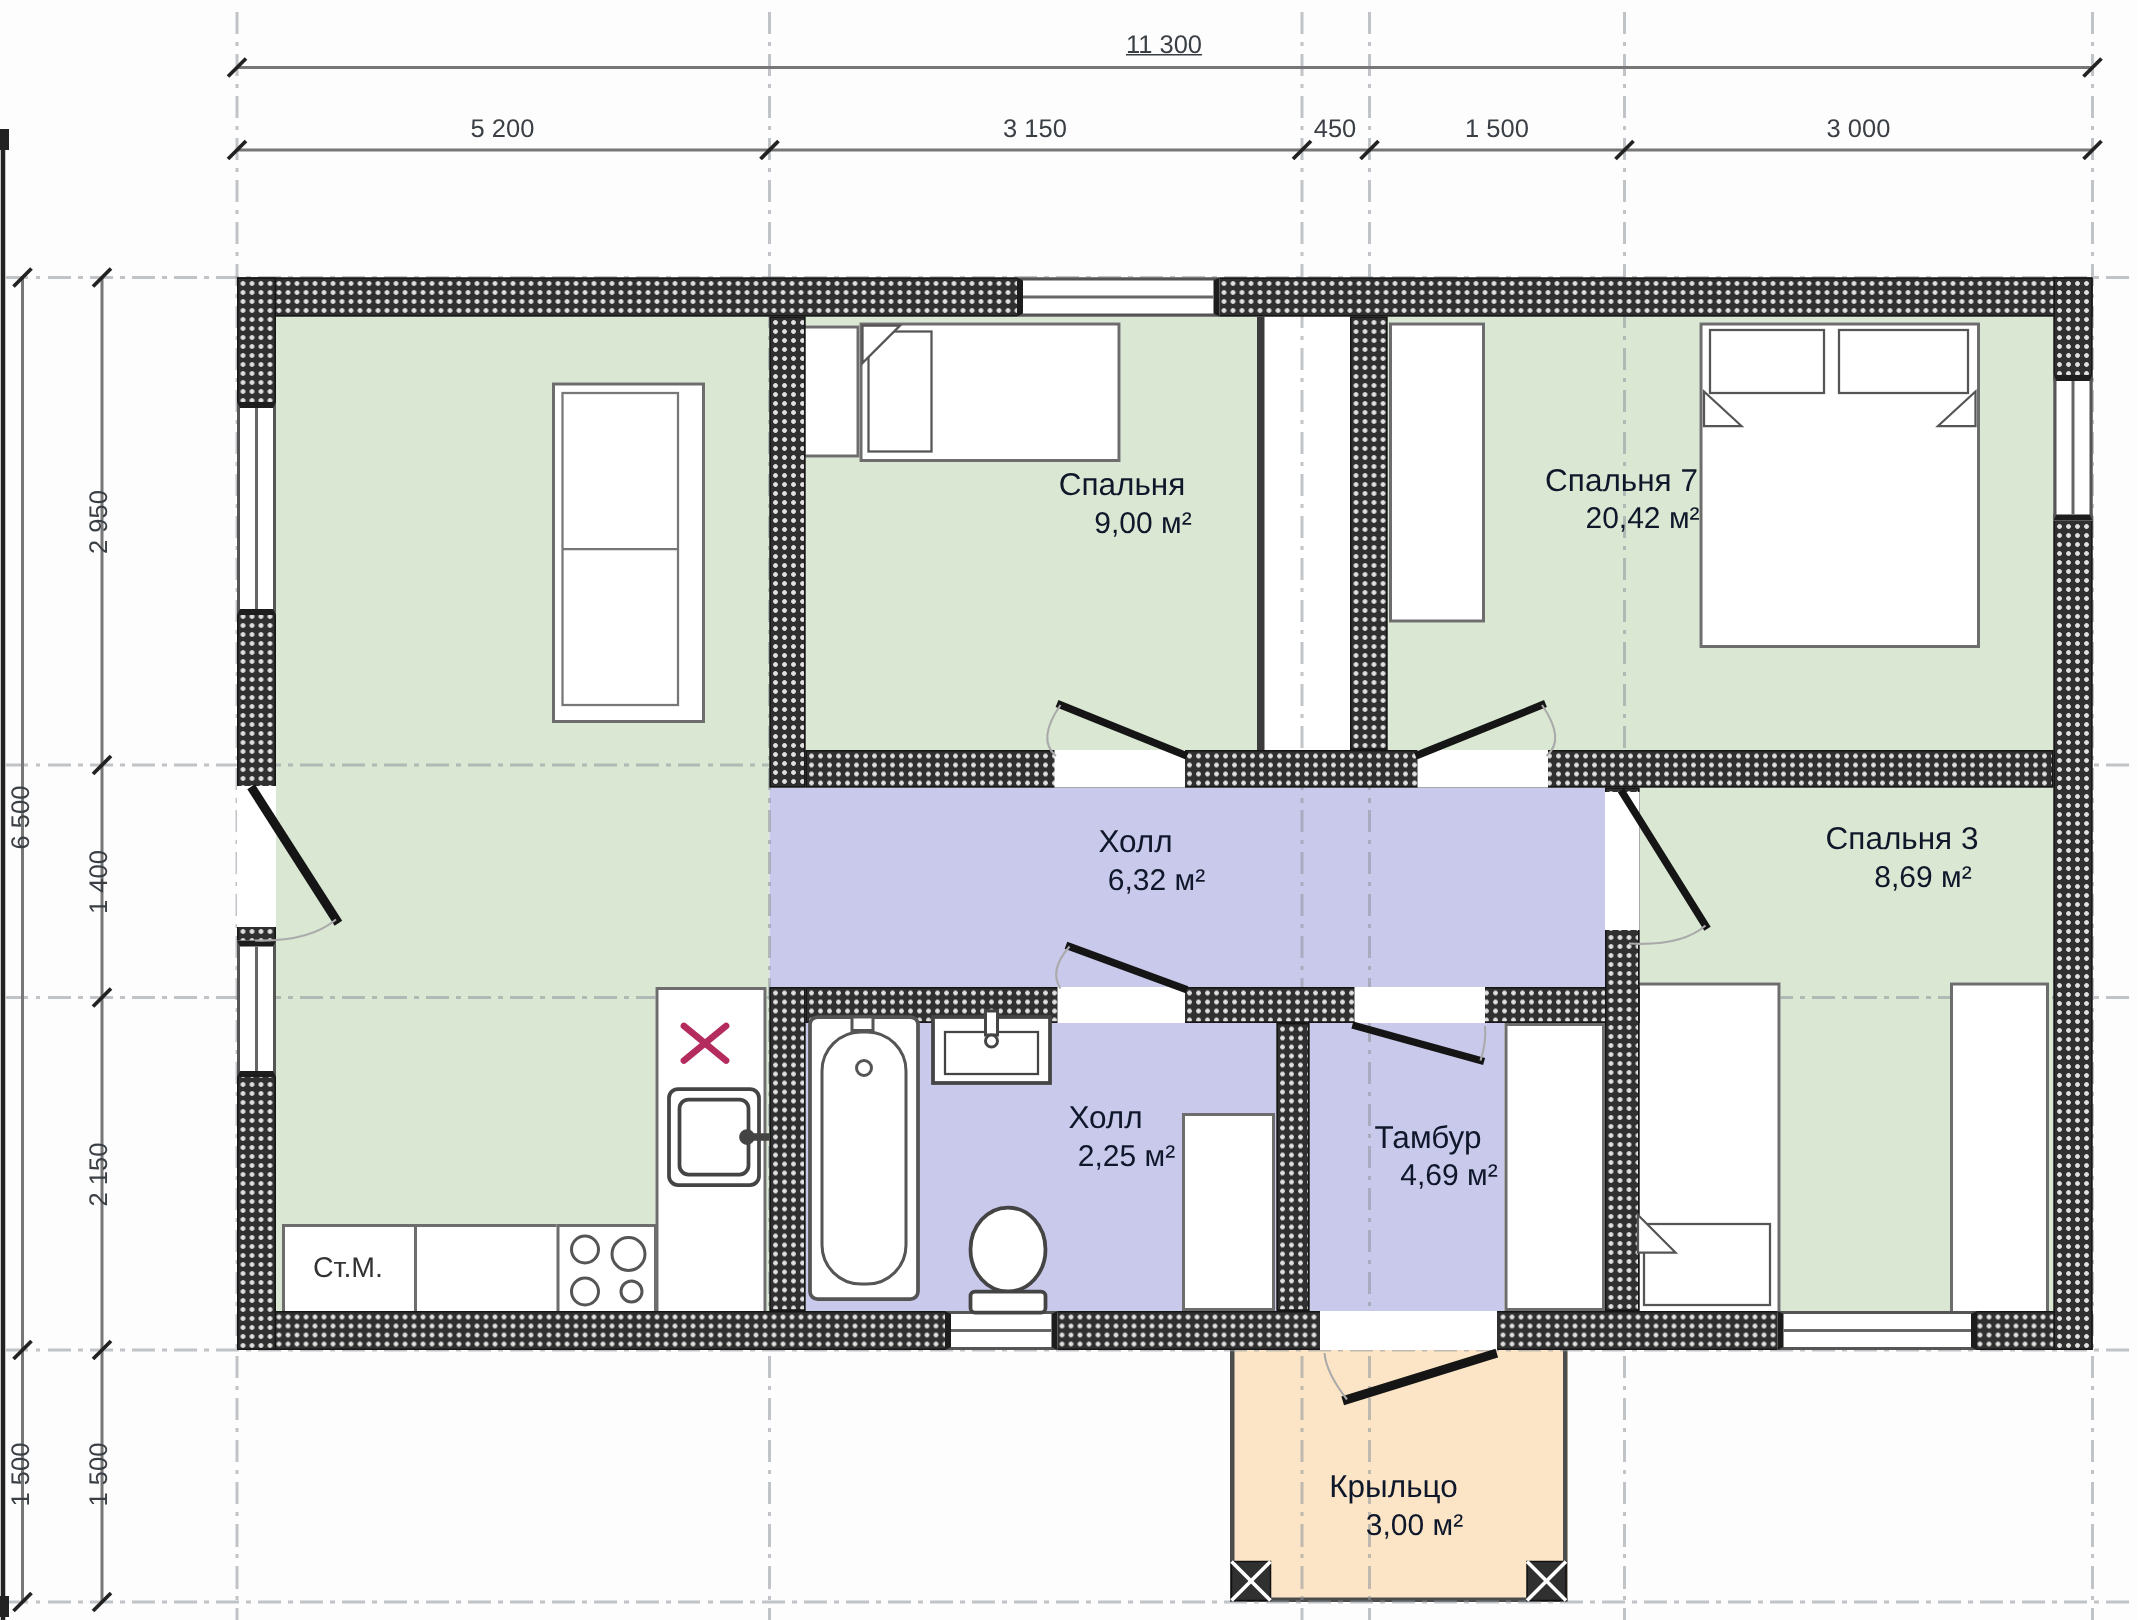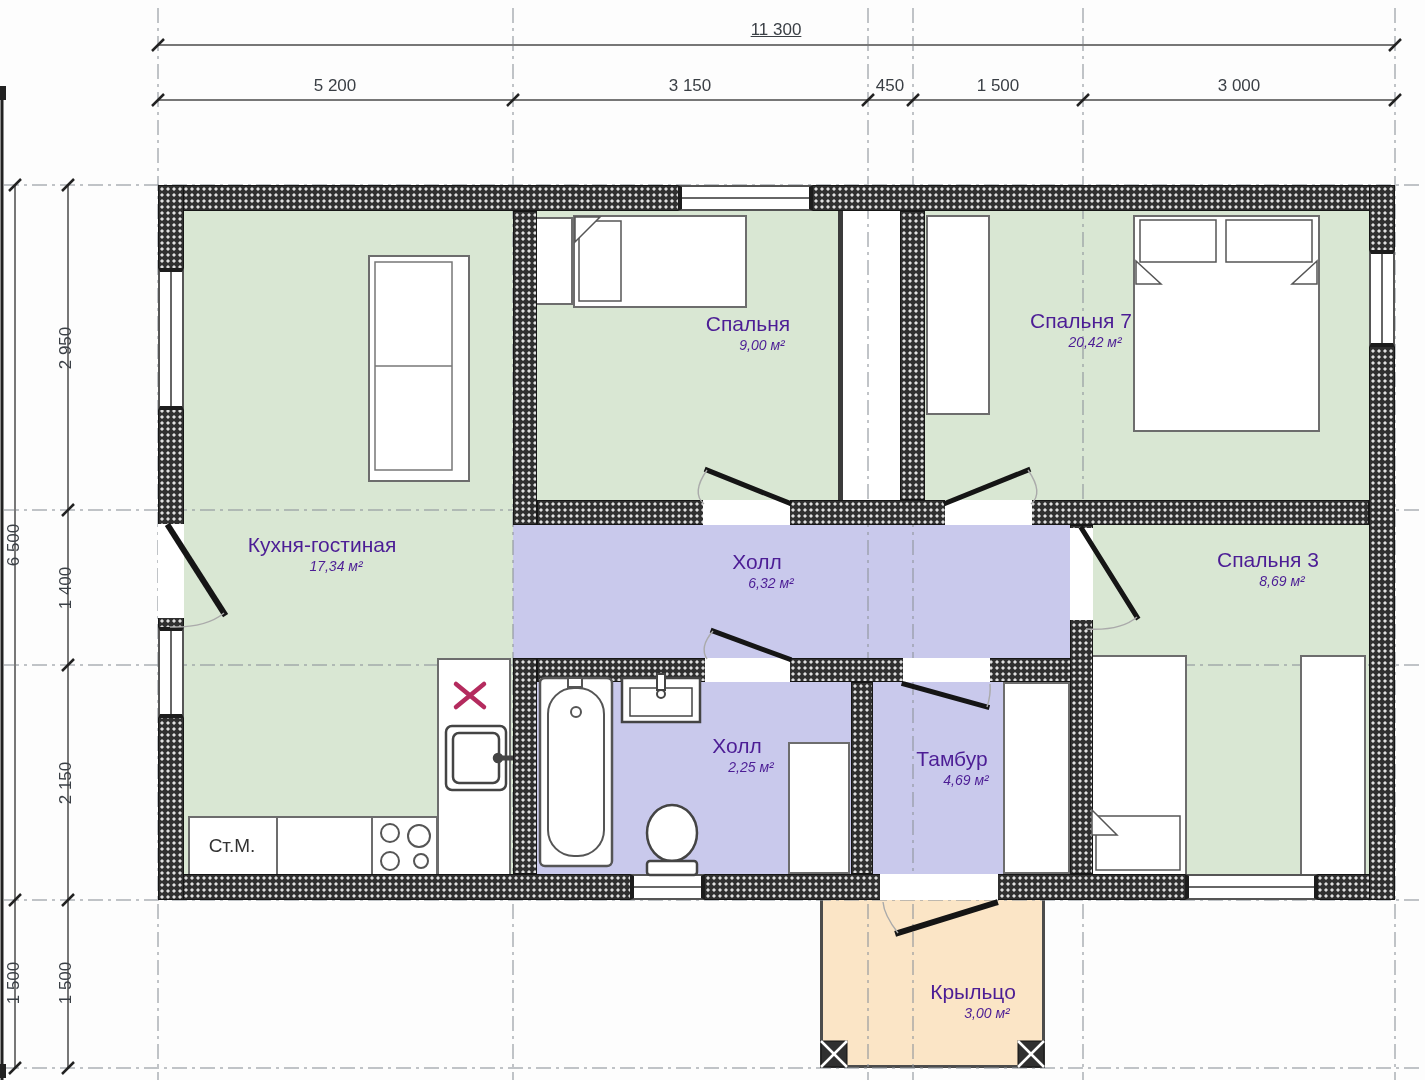--- a/index.html
+++ b/index.html
@@ -19,22 +19,22 @@
   .opening{position:absolute;z-index:5;background:#fff;box-sizing:border-box;}
   .win-h{border-top:2px solid #555;border-bottom:2px solid #555;border-left:4px solid #1d1d1d;border-right:4px solid #1d1d1d;}
   .win-h::before{content:"";position:absolute;left:0;right:0;top:50%;margin-top:-1px;border-top:2px solid #666;}
   .win-v{border-left:2px solid #555;border-right:2px solid #555;border-top:4px solid #1d1d1d;border-bottom:4px solid #1d1d1d;}
   .win-v::before{content:"";position:absolute;top:0;bottom:0;left:50%;margin-left:-1px;border-left:2px solid #666;}
   #fixtures{position:absolute;left:0;top:0;z-index:6;pointer-events:none;}
   .porch{position:absolute;z-index:1;background:var(--porch,#fbe5c6);
     border:3px solid #4c4c4c;border-top:none;box-sizing:border-box;}
   
   .room-label{position:absolute;z-index:7;transform:translateX(-50%);text-align:center;
-    color:#4c1d95;font-size:21px;line-height:1.25;white-space:nowrap;}
-  .rl-area{font-size:14px;transform:translateX(14px);font-style:italic;}
+    color:#0f172a;font-size:21px;line-height:1.25;white-space:nowrap;}
+  .rl-area{font-size:20px;transform:translateX(14px);}
   .small-label{position:absolute;z-index:7;transform:translate(-50%,-50%);color:#333;font-size:19px;white-space:nowrap;}
   .dim{position:absolute;z-index:7;transform:translate(-50%,-50%);font-size:17px;color:#3a3f45;white-space:nowrap;}
   .dim.rot{transform:translate(-50%,-50%) rotate(-90deg);}
   .fill-green{background:var(--room-green,#d9e7d3);}
   .fill-lav{background:var(--room-lavender,#c9c9ec);}
   .fill-white{background:#fff;}
 </style>
 </head>
 <body>
 
@@ -223,24 +223,20 @@
   <div class="dim" style="left:890px;top:86px;">450</div>
   <div class="dim" style="left:998px;top:86px;">1 500</div>
   <div class="dim" style="left:1239px;top:86px;text-align:center;">3 000</div>
   <div class="dim rot" style="left:14px;top:545px;">6 500</div>
   <div class="dim rot" style="left:14px;top:983px;">1 500</div>
   <div class="dim rot" style="left:66px;top:348px;">2 950</div>
   <div class="dim rot" style="left:66px;top:588px;">1 400</div>
   <div class="dim rot" style="left:66px;top:783px;">2 150</div>
   <div class="dim rot" style="left:66px;top:983px;">1 500</div>
 
-  <div class="room-label" style="left:322px;top:532px;">
-    <div class="rl-name">Кухня-гостиная</div>
-    <div class="rl-area">17,34 м²</div>
-  </div>
   <div class="room-label" style="left:748px;top:311px;">
     <div class="rl-name">Спальня</div>
     <div class="rl-area">9,00 м²</div>
   </div>
   <div class="room-label" style="left:1081px;top:308px;">
     <div class="rl-name">Спальня 7</div>
     <div class="rl-area">20,42 м²</div>
   </div>
   <div class="room-label" style="left:1268px;top:547px;">
     <div class="rl-name">Спальня 3</div>
@@ -251,19 +247,19 @@
     <div class="rl-area">6,32 м²</div>
   </div>
   <div class="room-label" style="left:737px;top:733px;">
     <div class="rl-name">Холл</div>
     <div class="rl-area">2,25 м²</div>
   </div>
   <div class="room-label" style="left:952px;top:746px;">
     <div class="rl-name">Тамбур</div>
     <div class="rl-area">4,69 м²</div>
   </div>
-  <div class="room-label" style="left:929px;top:979px;margin-left:44px;">
+  <div class="room-label" style="left:929px;top:979px;">
     <div class="rl-name">Крыльцо</div>
     <div class="rl-area">3,00 м²</div>
   </div>
   <div class="small-label" style="left:232px;top:846px;">Ст.М.</div>
 
 </div>
 
 </body></html>

